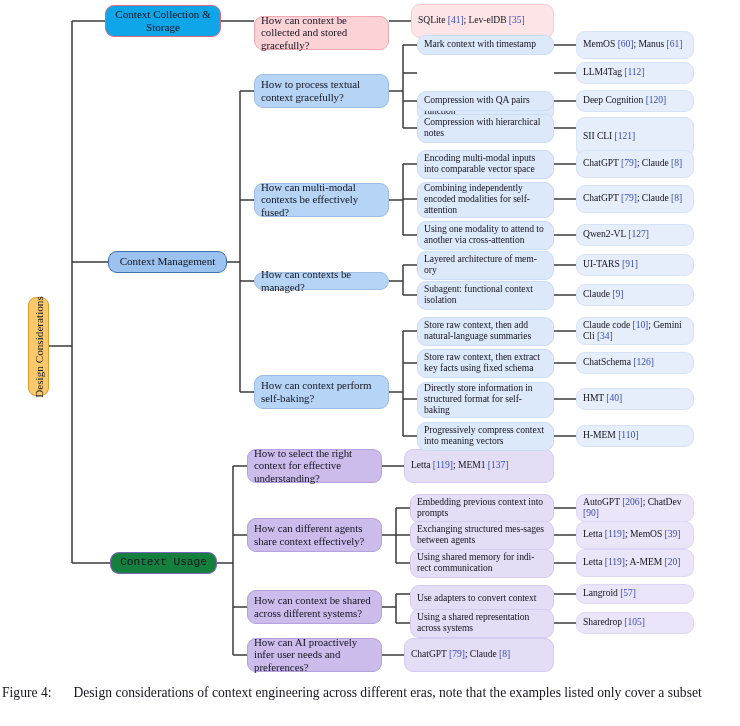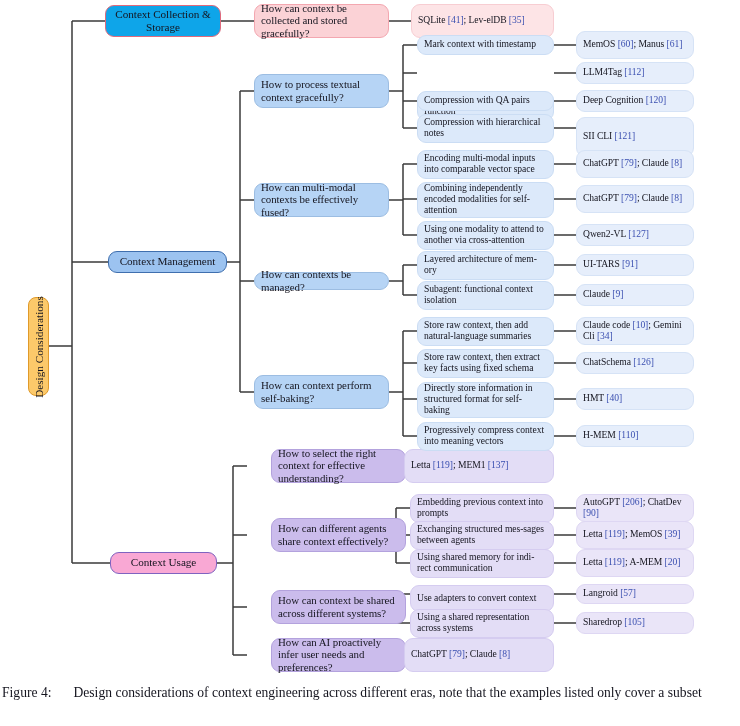--- a/index.html
+++ b/index.html
@@ -33,22 +33,22 @@
   .lvl3{font-size:9.6px;}
   .lvl4{font-size:9.6px;}
   
   .c-pink-1{background:#0ea5e9;border-color:#e06a7c;}
   .c-pink-2{background:#fbd2d6;border-color:#f3a7b0;}
   .c-pink-3{background:#fde4e6;border-color:#f7cdd2;}
   .c-blue-1{background:#9cc3f0;border-color:#3f6fae;}
   .c-blue-2{background:#b6d4f5;border-color:#9cbde2;}
   .c-blue-3{background:#dce9fa;border-color:#cbddf4;}
   .c-blue-4{background:#e6eefb;border-color:#d6e3f6;}
-  .c-purp-1{background:#f9a8d4;border-color:#7f63c0;}
-  .c-purp-2{background:#cbbcec;border-color:#b3a2dd;margin-left:24px;}
+  .c-purp-1{background:#15803d;border-color:#7f63c0;font-family:Liberation Mono, monospace;}
+  .c-purp-2{background:#cbbcec;border-color:#b3a2dd;}
   .c-purp-3{background:#e3ddf6;border-color:#d5ccf0;}
   .c-purp-4{background:#eae5f8;border-color:#ded7f3;}
   #root-node{
     position:absolute;left:28px;top:297px;width:21px;height:99px;
     border-radius:8px;border:1.1px solid #e09a2a;background:#fcc96a;
     box-sizing:border-box;
   }
   #root-node .txt{
     position:absolute;left:50%;top:50%;
     transform:translate(-50%,-50%) rotate(-90deg);
@@ -167,21 +167,21 @@
   </div>
 
   <div class="node lvl1 c-blue-1" style="left:108px;top:251px;width:119px;height:22px;">
     <span class="txt">Context Management</span>
   </div>
 
   <div class="node lvl1 c-purp-1" style="left:110px;top:552px;width:107px;height:22px;">
     <span class="txt">Context Usage</span>
   </div>
 
-  <div class="node lvl2 c-pink-2" style="left:254px;top:4px;width:135px;height:34px;">
+  <div class="node lvl2 c-pink-2" style="left:254px;top:16px;width:135px;height:34px;">
     <span class="txt">How can context be collected and stored gracefully?</span>
   </div>
 
   <div class="node lvl2 c-blue-2" style="left:254px;top:74px;width:135px;height:34px;">
     <span class="txt">How to process textual context gracefully?</span>
   </div>
 
   <div class="node lvl2 c-blue-2" style="left:254px;top:183px;width:135px;height:34px;">
     <span class="txt">How can multi-modal contexts be effectively fused?</span>
   </div>

